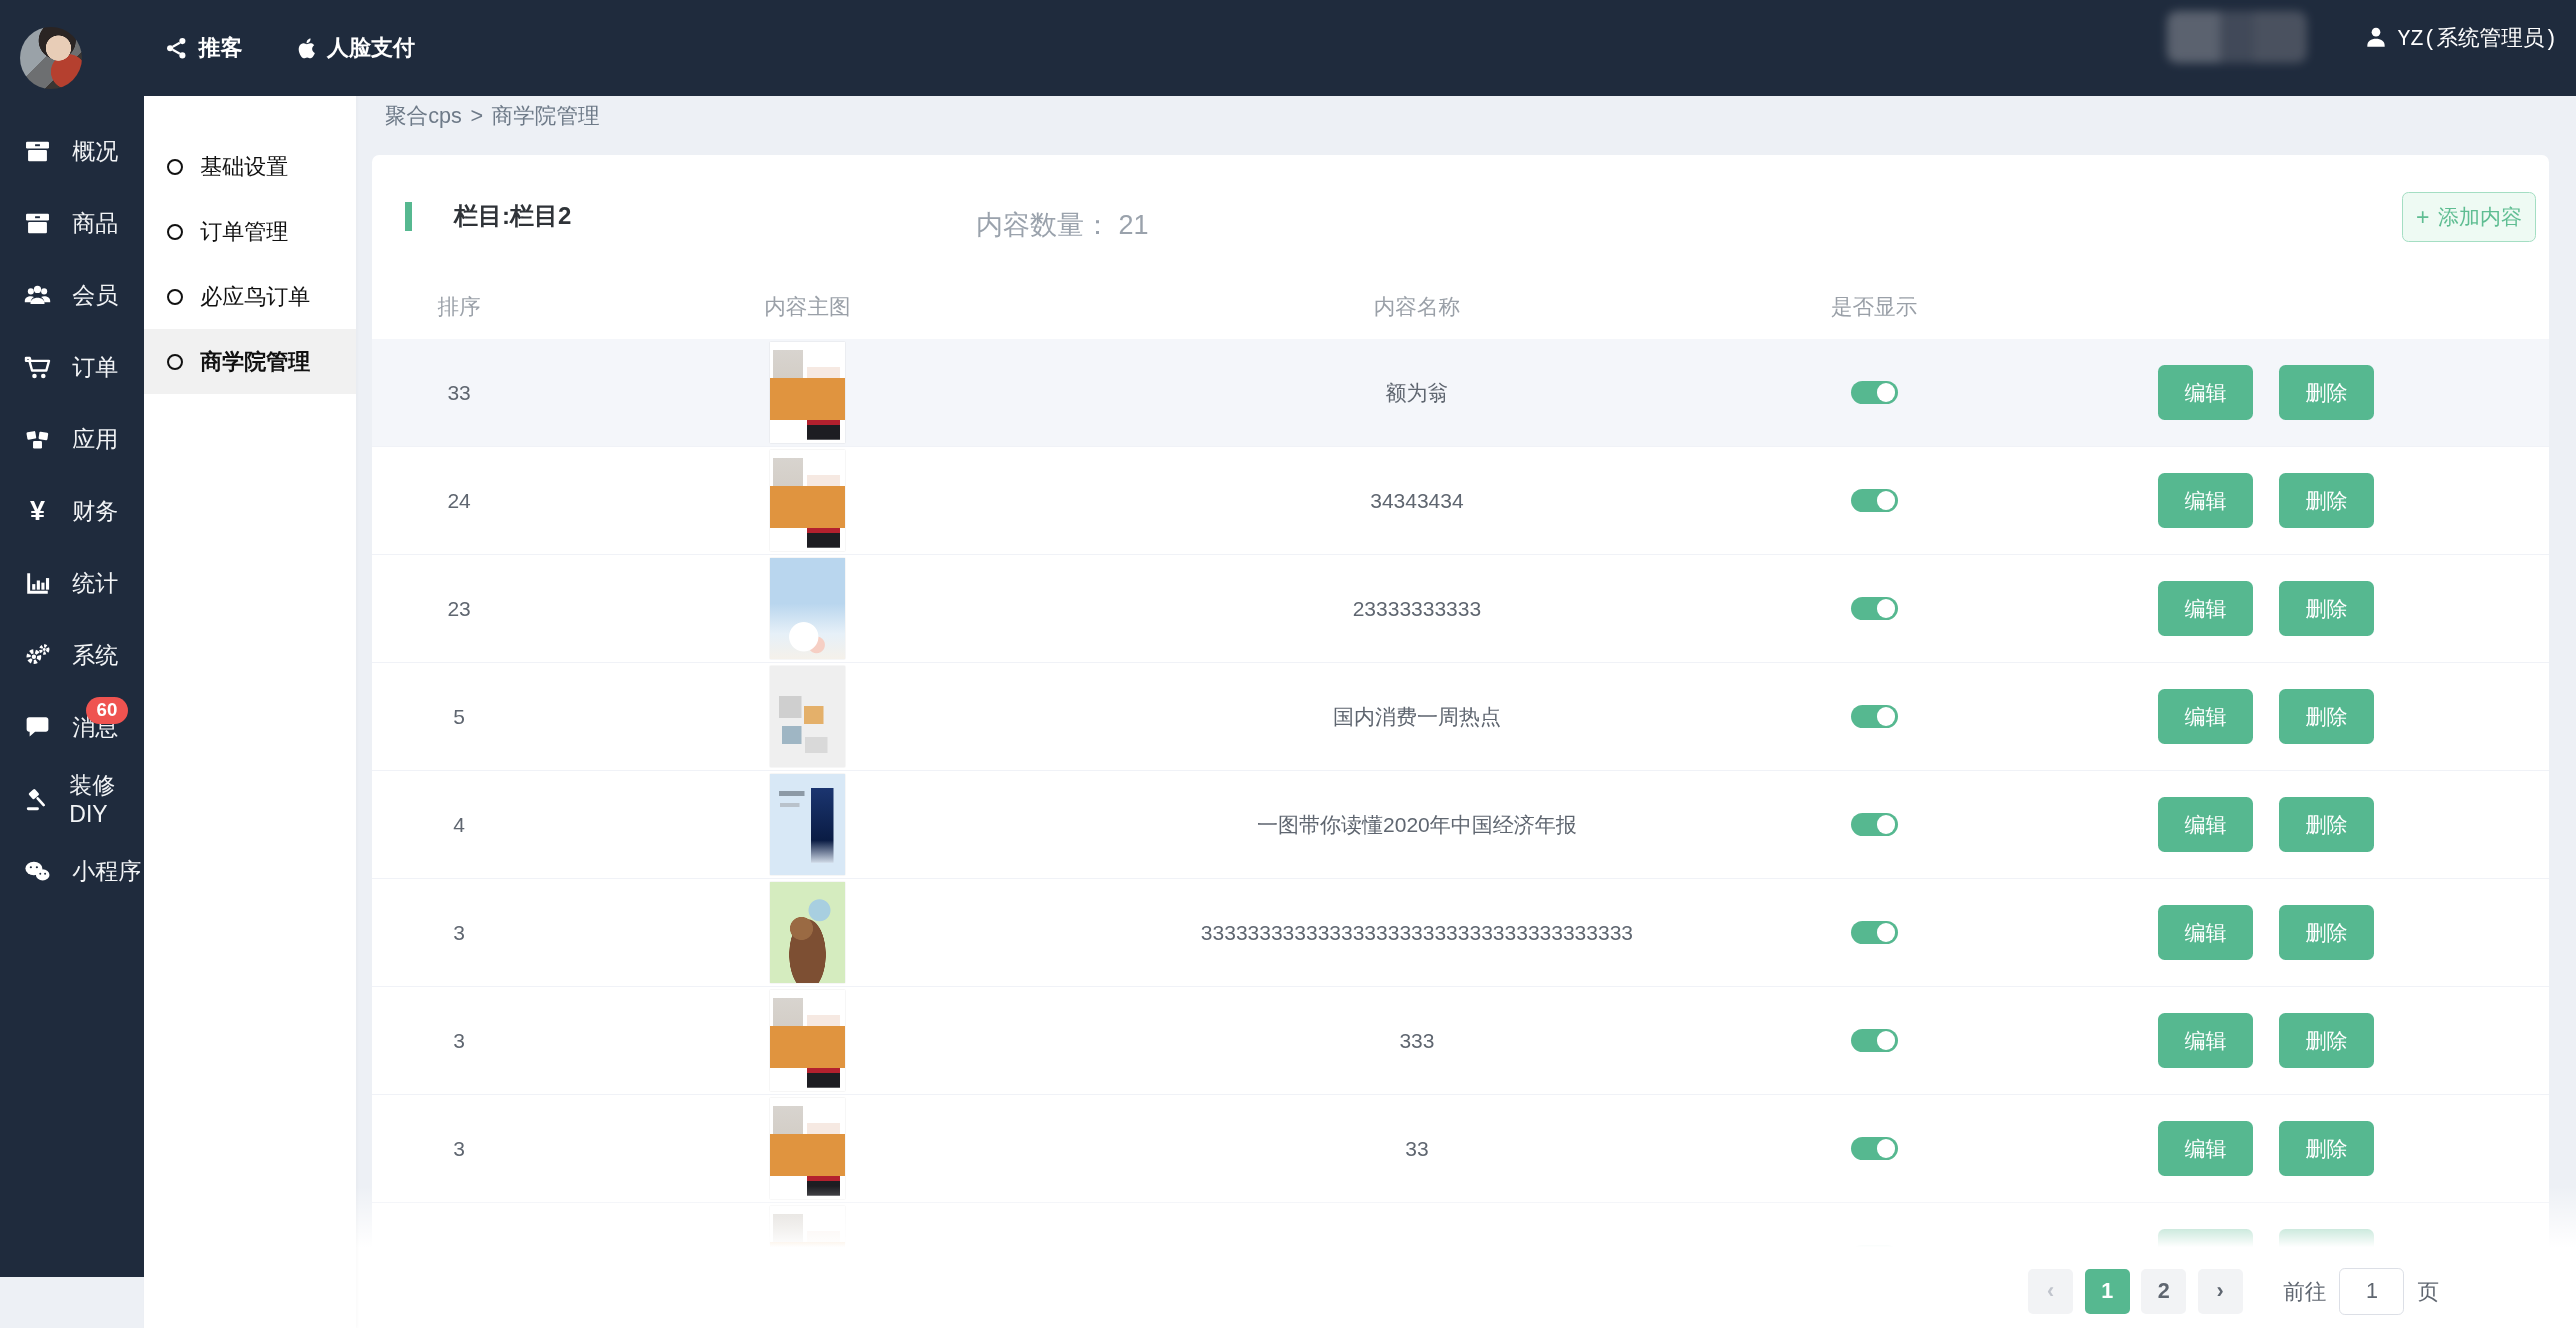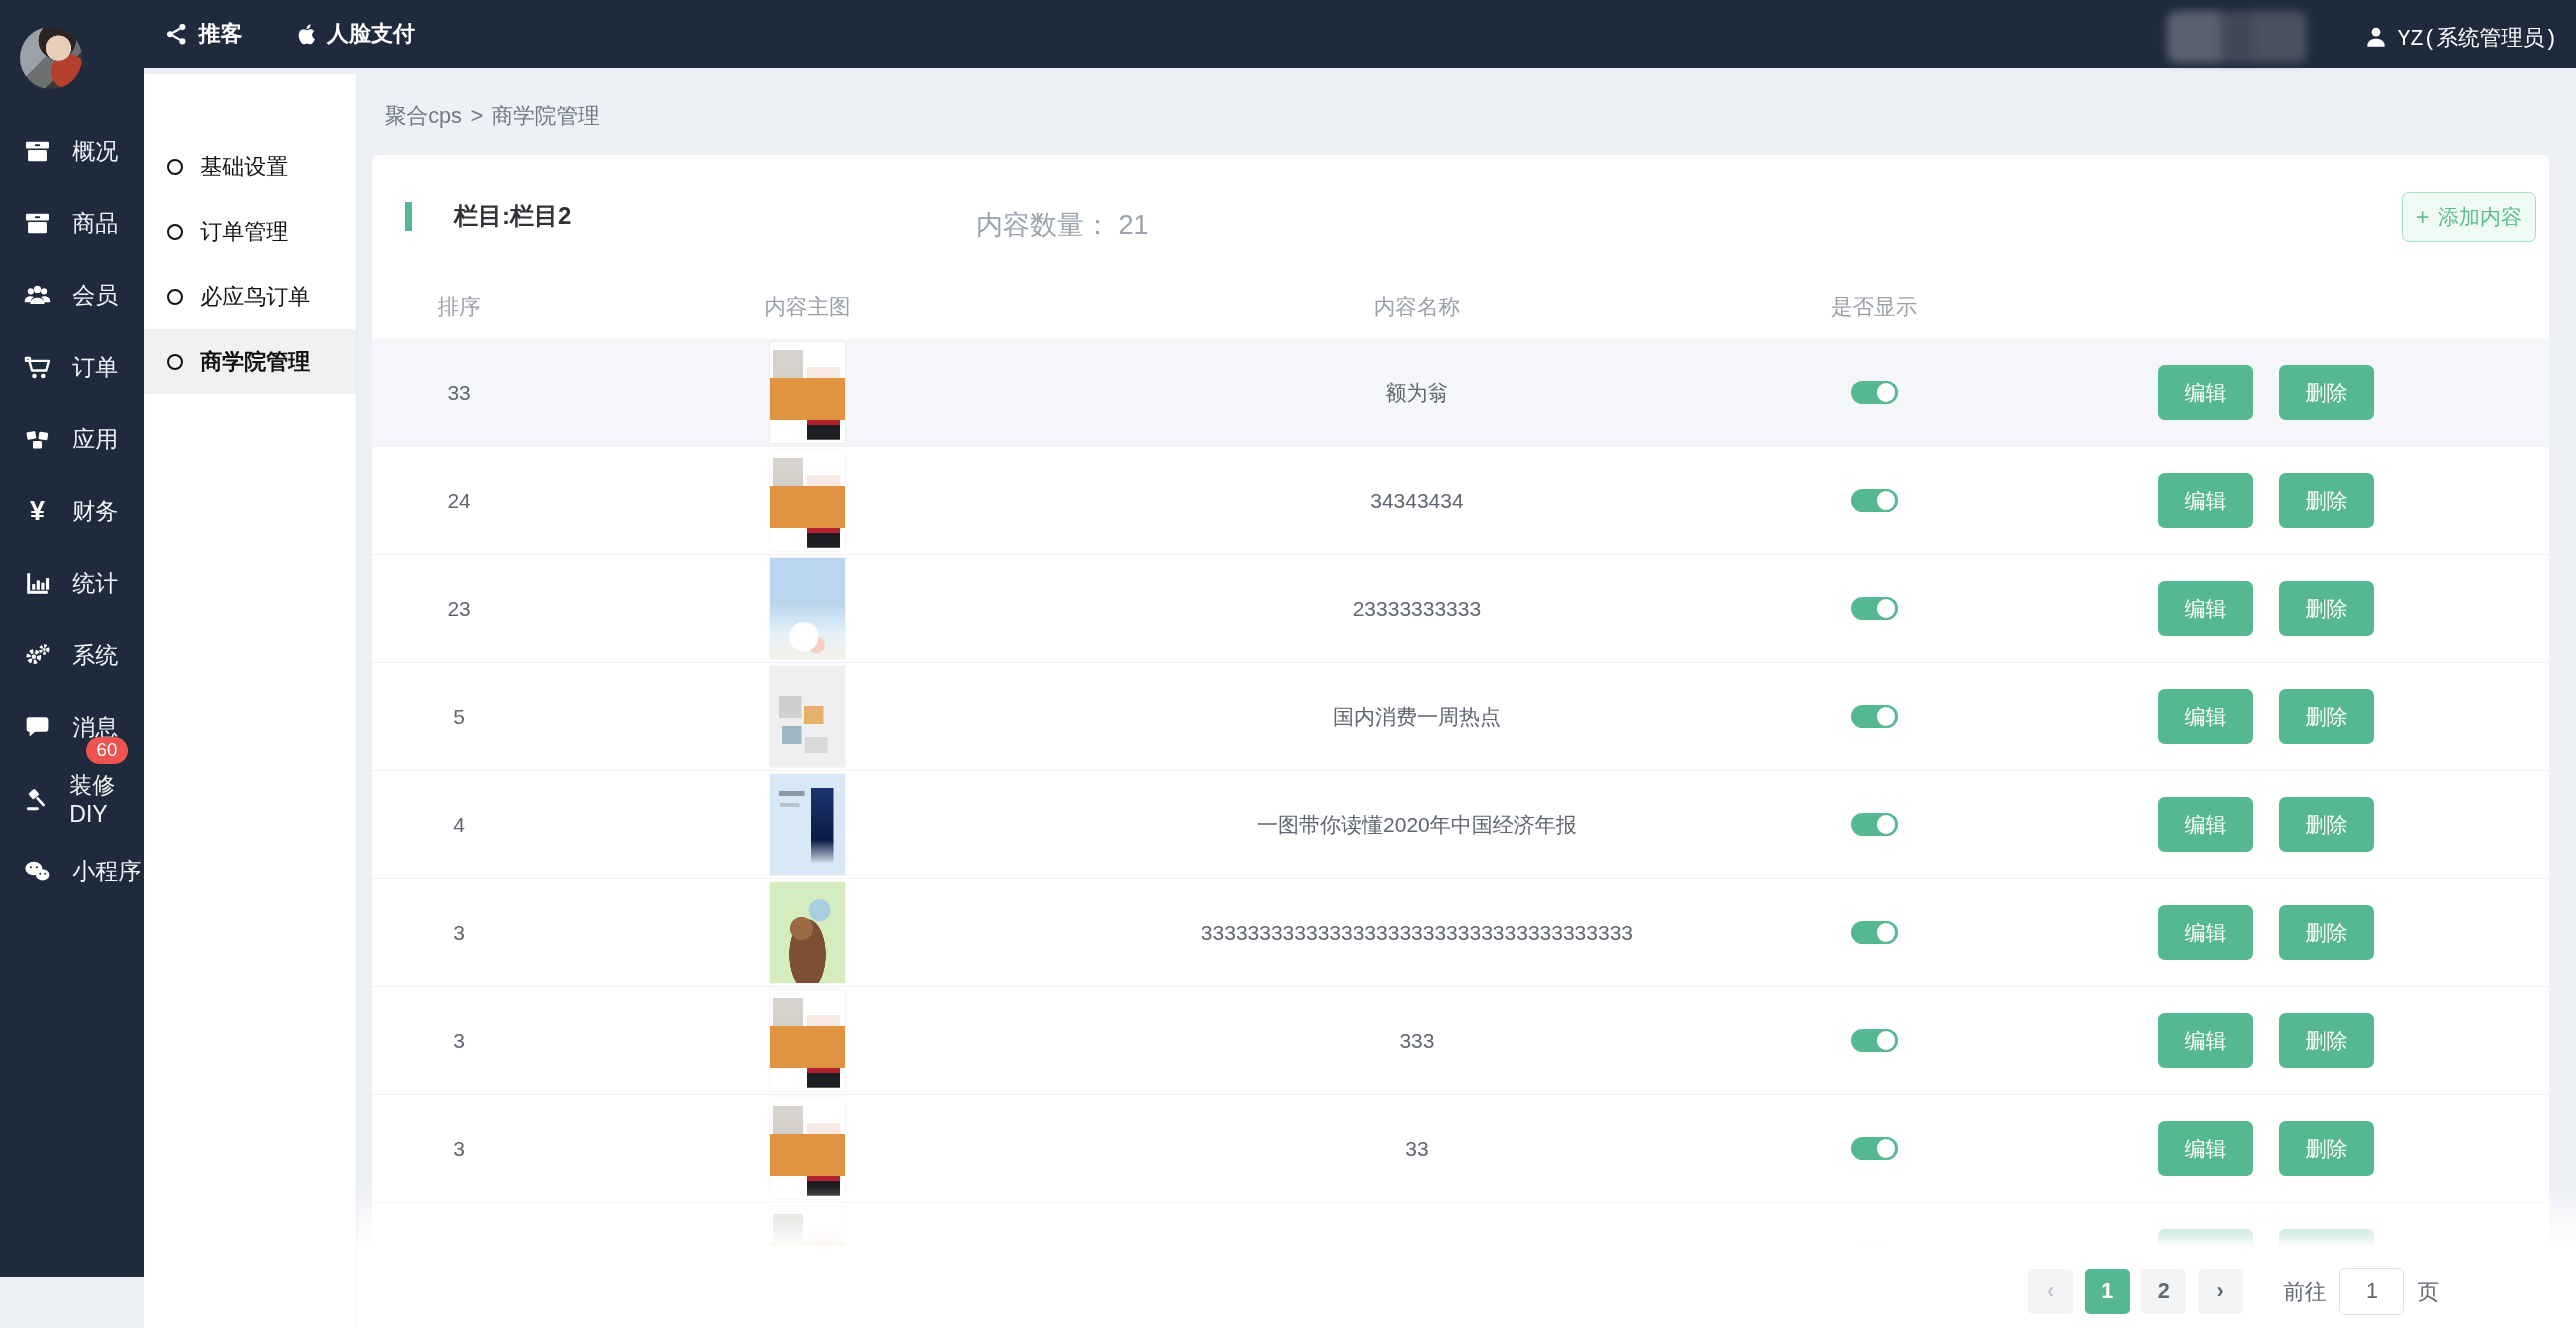--- a/index.html
+++ b/index.html
@@ -1,20 +1,20 @@
 <!DOCTYPE html>
 <html style="font-size:11.5px"><head>
 <meta charset="utf-8">
 <style>
   * { margin:0; padding:0; box-sizing:border-box; }
   html,body { width:2576px; height:1329px; overflow:hidden;
     font-family:"Liberation Sans","DejaVu Sans",sans-serif; background:#edf0f5; }
 
   
-  .topbar { position:absolute; left:0; top:0; width:2576px; height:68px;
+  .topbar { position:absolute; left:0; top:0; width:2576px; height:96px;
     background:#1f2b3d; z-index:40; display:flex; align-items:center; }
   .topnav { display:flex; align-items:center; gap:50px; margin-left:164px; }
   .topnav-item { display:flex; align-items:center; gap:10px; color:#fff;
     font-size:22px; font-weight:bold; cursor:pointer; }
   .topnav-item svg { width:24.5px; height:24.5px; fill:#fff; }
   .top-right { position:absolute; right:18.7px; top:0; height:74px;
     display:flex; align-items:center; gap:13px;font-family:Liberation Mono, monospace; }
   .blur-block { width:140px; height:52px; margin-right:43px; border-radius:10px;
     background:
       linear-gradient(90deg,#6a707c 0 38%, #4a5160 38% 62%, #555b68 62%);
@@ -33,23 +33,23 @@
       radial-gradient(circle at 78% 72%, #b5402f 0 26%, transparent 27%),
       linear-gradient(135deg,#9aa2a8 0 45%, #6d6f71 45% 70%, #3a3633 70%);
   }
   .side-list { position:absolute; left:0; top:115px; width:144px; }
   .side-item { height:72px; display:flex; align-items:center; padding-left:21.6px;
     gap:18.7px; color:#f2f4f6; font-size:23px; cursor:pointer; position:relative; }
   .side-icon { width:32px; display:flex; justify-content:center; }
   .side-icon svg { width:29px; height:29px; fill:#fff; }
   .side-icon .yen { font-size:27px; font-weight:bold; color:#fff; }
   .badge { position:absolute; left:86px; top:5.8px; min-width:42px; height:27px;
-    background:#ef5350; color:#fff; font-size:18.7px; font-weight:normal;
+    background:#ef5350; color:#fff; font-size:18.7px; font-weight:bold;
     border-radius:13.7px; display:flex; align-items:center; justify-content:center;
-    padding:0 8.6px;margin-top:40px; }
+    padding:0 8.6px; }
 
   
   .submenu { position:absolute; left:144px; top:74px; width:212px; height:1255px;
     background:#ffffff; z-index:30; box-shadow:1.4px 0 4.3px rgba(0,0,0,0.04); padding-top:60px; }
   .sub-item { height:65px; display:flex; align-items:center; padding-left:23px;
     gap:17.3px; font-size:22px; color:#111; cursor:pointer; }
   .sub-item .ring { width:16px; height:16px; border:2.9px solid #111; border-radius:50%; }
   .sub-item.active { background:#f1f1f1; font-weight:bold; }
 
   

